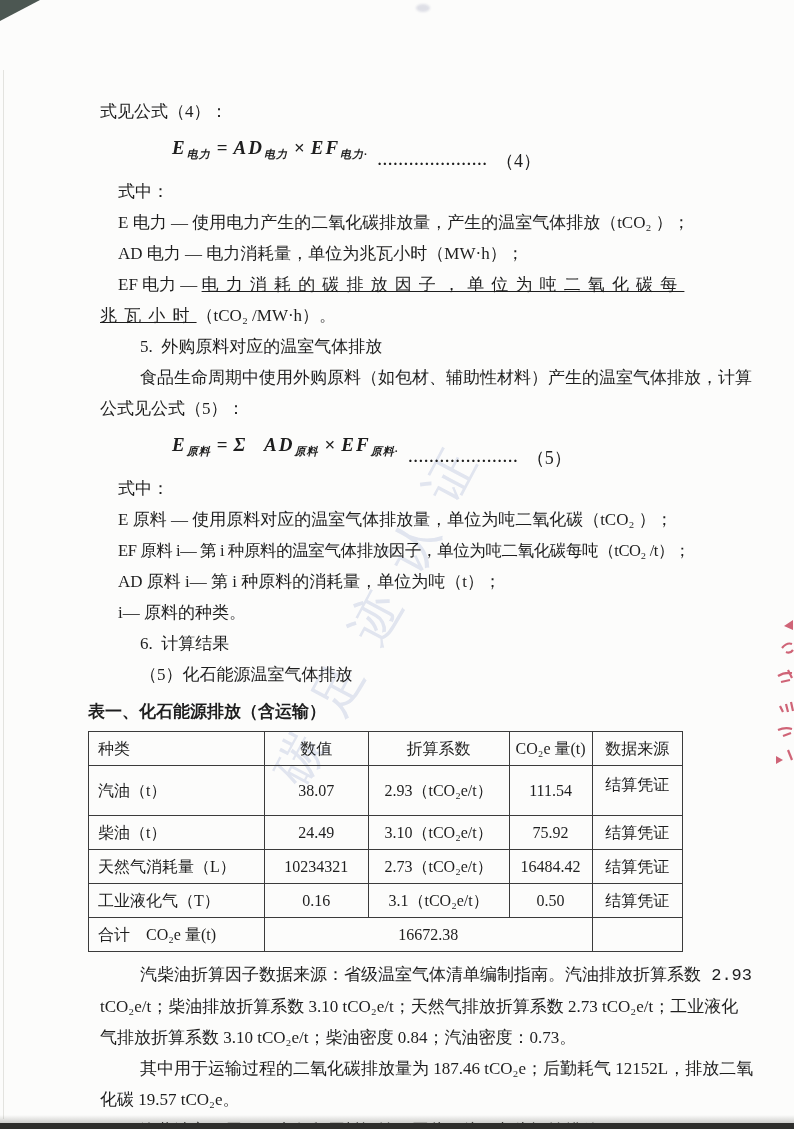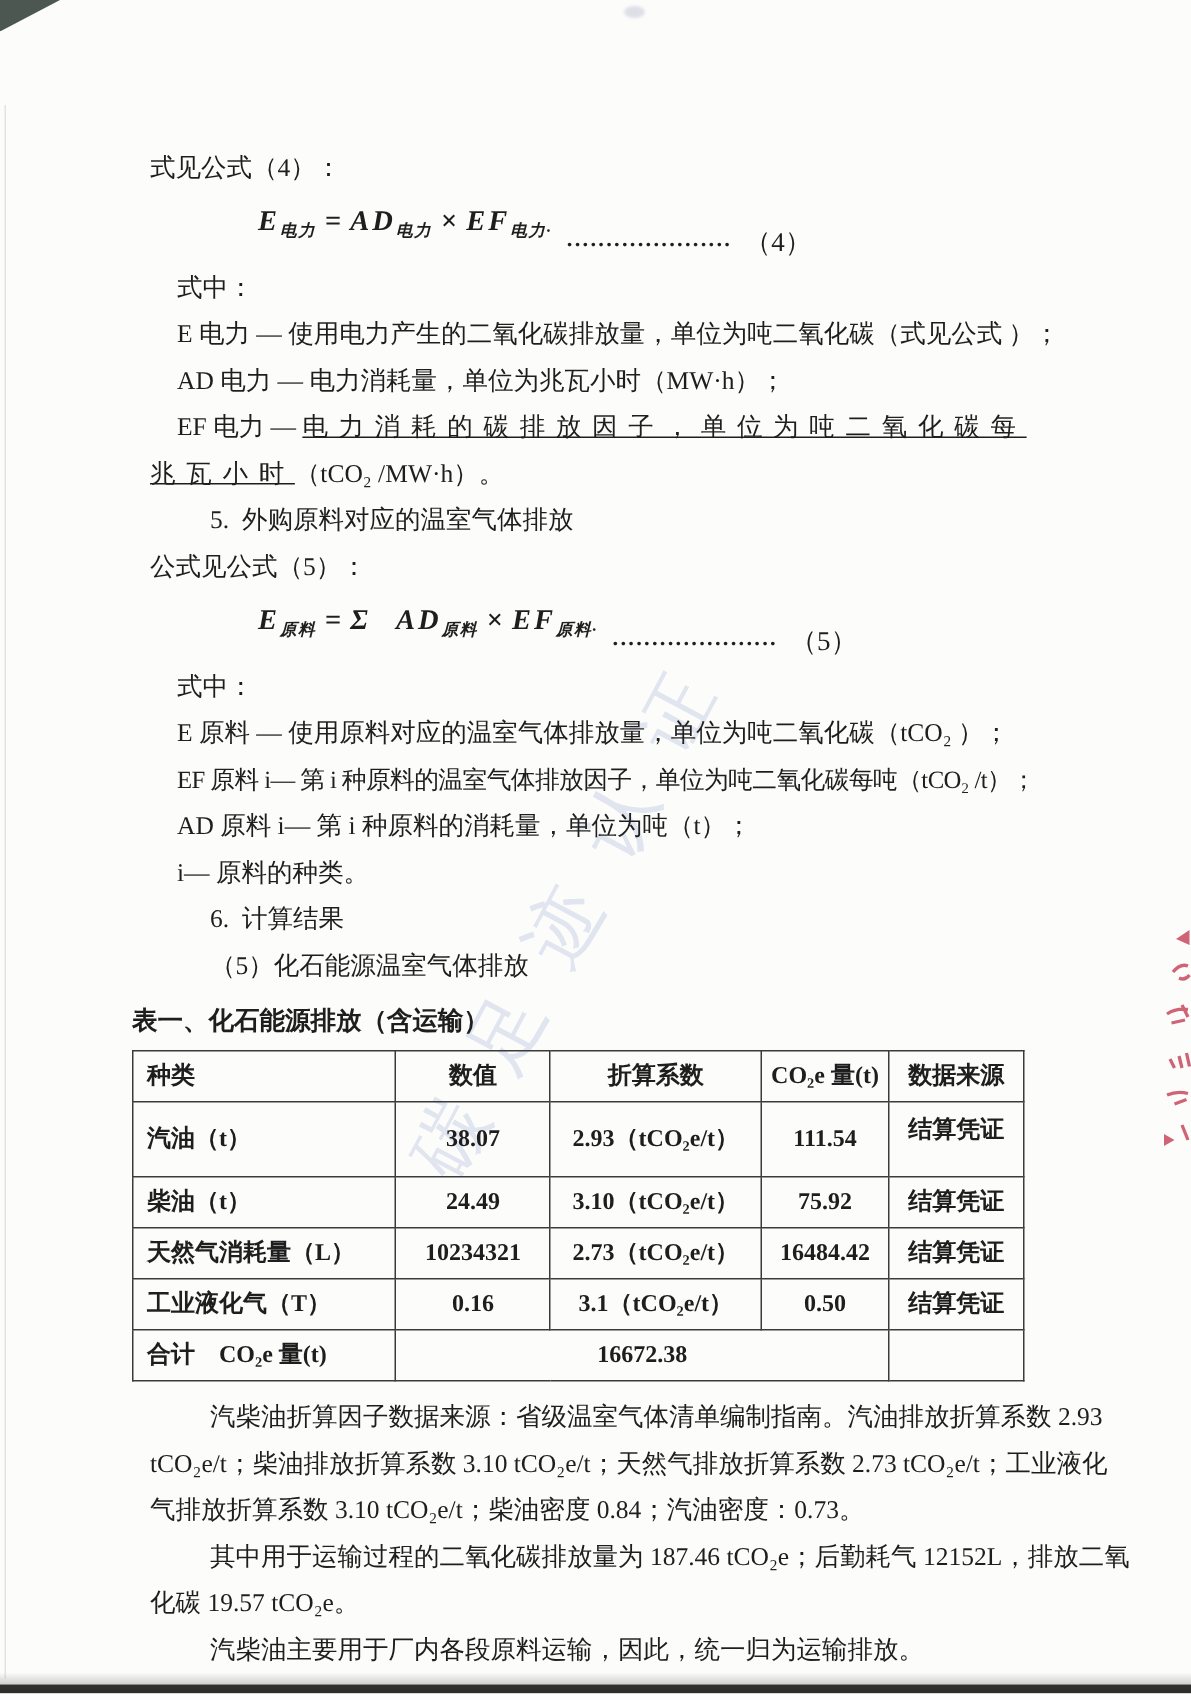--- a/index.html
+++ b/index.html
@@ -67,53 +67,54 @@
   
   .table-title{margin:6px 0 4px -12px;font-weight:bold;font-size:17px;white-space:pre;}
   table.t{
     border-collapse:collapse;margin-left:-12px;width:595px;
     font-size:16px;
   }
   table.t th,table.t td{
     border:1.6px solid #3b3b3b;
     padding:1px 6px;
     text-align:center;vertical-align:middle;
-    font-weight:bold;white-space:pre;
+    font-weight:normal;white-space:pre;
   }
   table.t th{height:26px;text-align:center;}
   table.t td.c0,table.t th.c0{text-align:left;padding-left:9px;}
   tr.r-tall{height:50px;}
   tr.r-tall td.src{vertical-align:top;padding-top:3px;}
   tr.r{height:30px;}
-  .after-table{margin-top:8px;}
+  .after-table{margin-top:8px;font-family:Liberation Mono, monospace;}
 </style>
 </head>
 <body>
 
 <div class="page">
 
   <div class="corner-mark"></div>
   <div class="top-smudge"></div>
   <div class="left-edge-line"></div>
   <div class="watermark">碳足迹认证</div>
 
   <div class="content">
 
     <p class="ln">式见公式（4）：</p>
 
     <div class="formula">
       <span class="f-var">E</span><span class="f-sub">电力</span><span class="f-op">=</span><span class="f-var">AD</span><span class="f-sub">电力</span><span class="f-op">×</span><span class="f-var">EF</span><span class="f-sub">电力·</span><span class="f-dots">.....................</span><span class="f-num">（4）</span>
     </div>
 
     <p class="ln ind1">式中：</p>
-    <p class="ln ind1">E 电力 — 使用电力产生的二氧化碳排放量，单位为吨二氧化碳（式见公式 ）；</p>
+    <p class="ln ind1">E 电力 — 使用电力产生的二氧化碳排放量，产生的温室气体排放（tCO₂ ）；</p>
     <p class="ln ind1">AD 电力 — 电力消耗量，单位为兆瓦小时（MW·h）；</p>
     <p class="ln ind1"><span>EF 电力 — </span><span class="spread">电力消耗的碳排放因子，单位为吨二氧化碳每</span></p>
     <p class="ln"><span class="spread">兆瓦小时</span><span>（tCO₂ /MW·h）。</span></p>
     <p class="ln ind2">5.  外购原料对应的温室气体排放</p>
+    <p class="ln ind2">食品生命周期中使用外购原料（如包材、辅助性材料）产生的温室气体排放，计算</p>
     <p class="ln">公式见公式（5）：</p>
 
     <div class="formula">
       <span class="f-var">E</span><span class="f-sub">原料</span><span class="f-op">=</span><span class="f-var">Σ</span><span class="f-op"> </span><span class="f-var">AD</span><span class="f-sub">原料</span><span class="f-op">×</span><span class="f-var">EF</span><span class="f-sub">原料·</span><span class="f-dots">.....................</span><span class="f-num">（5）</span>
     </div>
 
     <p class="ln ind1">式中：</p>
     <p class="ln ind1">E 原料 — 使用原料对应的温室气体排放量，单位为吨二氧化碳（tCO₂ ）；</p>
     <p class="ln ind1 tight">EF 原料 i— 第 i 种原料的温室气体排放因子，单位为吨二氧化碳每吨（tCO₂ /t）；</p>
     <p class="ln ind1">AD 原料 i— 第 i 种原料的消耗量，单位为吨（t）；</p>

